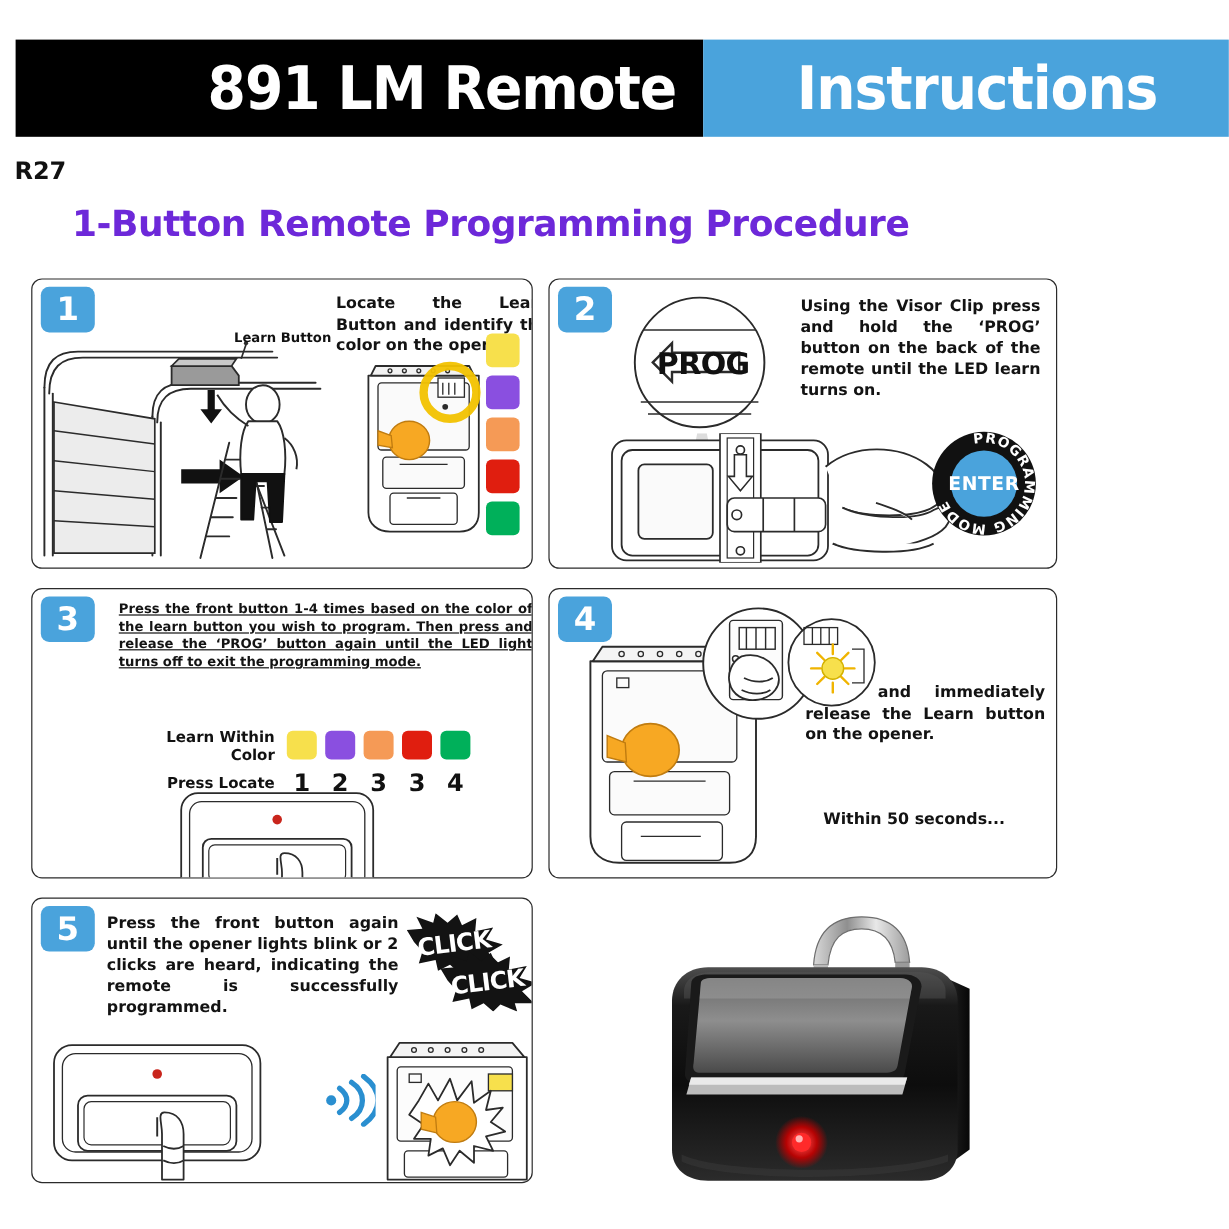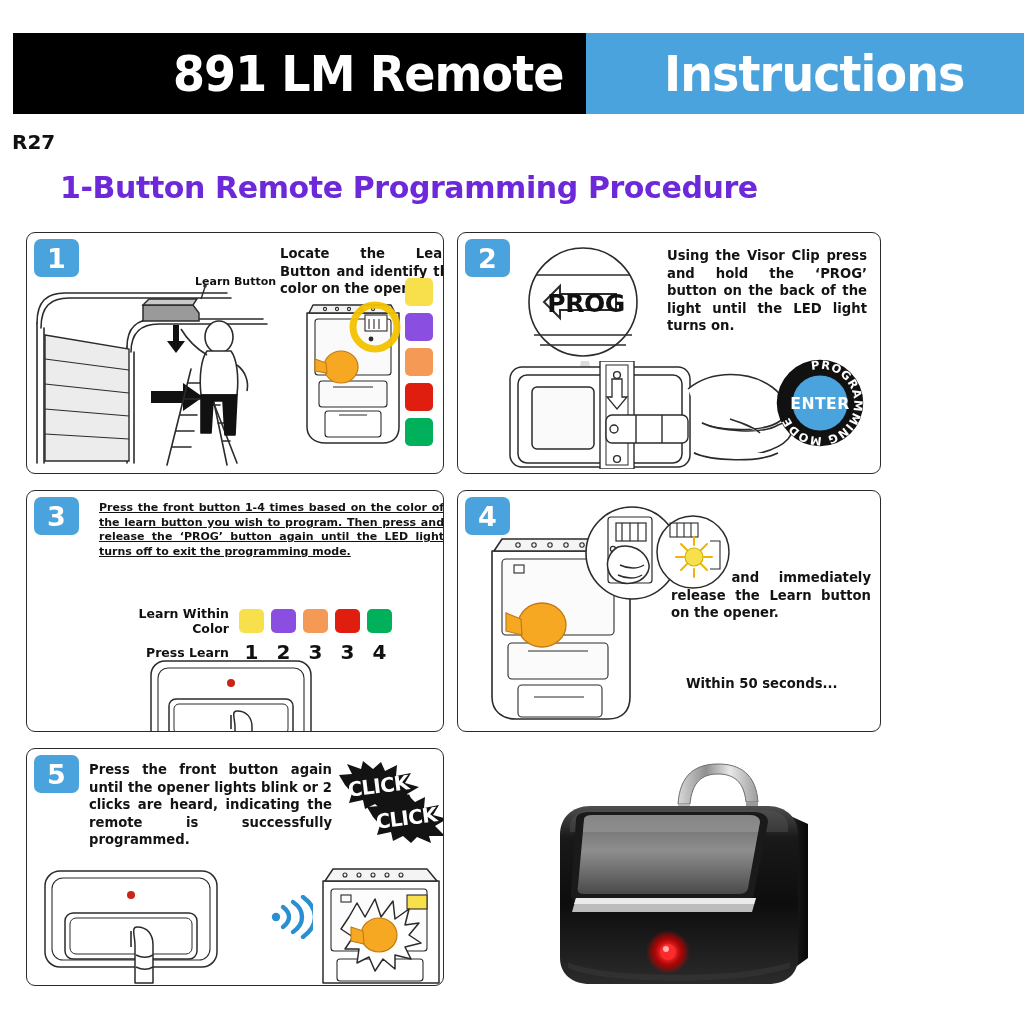--- a/index.html
+++ b/index.html
@@ -261,21 +261,21 @@
     <span class="swatch" style="background:#f7e04c"></span>
     <span class="swatch" style="background:#8a4fe0"></span>
     <span class="swatch" style="background:#f59a56"></span>
     <span class="swatch" style="background:#e01e0f"></span>
     <span class="swatch" style="background:#00b05a"></span>
   </div>
 </div>
 
 <div class="panel" id="panel-2">
   <div class="step-badge">2</div>
-  <div class="step-text" id="p2-text">Using the Visor Clip press and hold the ‘PROG’ button on the back of the light until the LED light turns on.</div>
+  <div class="step-text" id="p2-text">Using the Visor Clip press and hold the ‘PROG’ button on the back of the remote until the LED learn turns on.</div>
 
   <div class="art" style="left:62px;top:6px;text-align:center;">
     <svg width="126" height="126" viewBox="0 0 126 126">
       <circle cx="63" cy="63" r="54" fill="#fff" stroke="#2b2b2b" stroke-width="1.6"></circle>
       <g fill="none" stroke="#2b2b2b" stroke-width="1.3">
         <path d="M16 36 L110 36"></path>
         <path d="M14 96 L112 96"></path>
         <path d="M20 106 L106 106"></path>
       </g>
 
@@ -357,21 +357,21 @@
           </div>
         <div class="cell">
             <span class="swatch" style="background:#e01e0f"></span>
           </div>
         <div class="cell">
             <span class="swatch" style="background:#00b05a"></span>
           </div>
       </div>
     </div>
     <div class="legend-row times" style="margin-top:5px;">
-      <div class="lbl">Press Learn</div>
+      <div class="lbl">Press Locate</div>
       <div class="cells">
         <div class="cell">1</div>
         <div class="cell">2</div>
         <div class="cell">3</div>
         <div class="cell">3</div>
         <div class="cell">4</div>
       </div>
     </div>
   </div>
 

